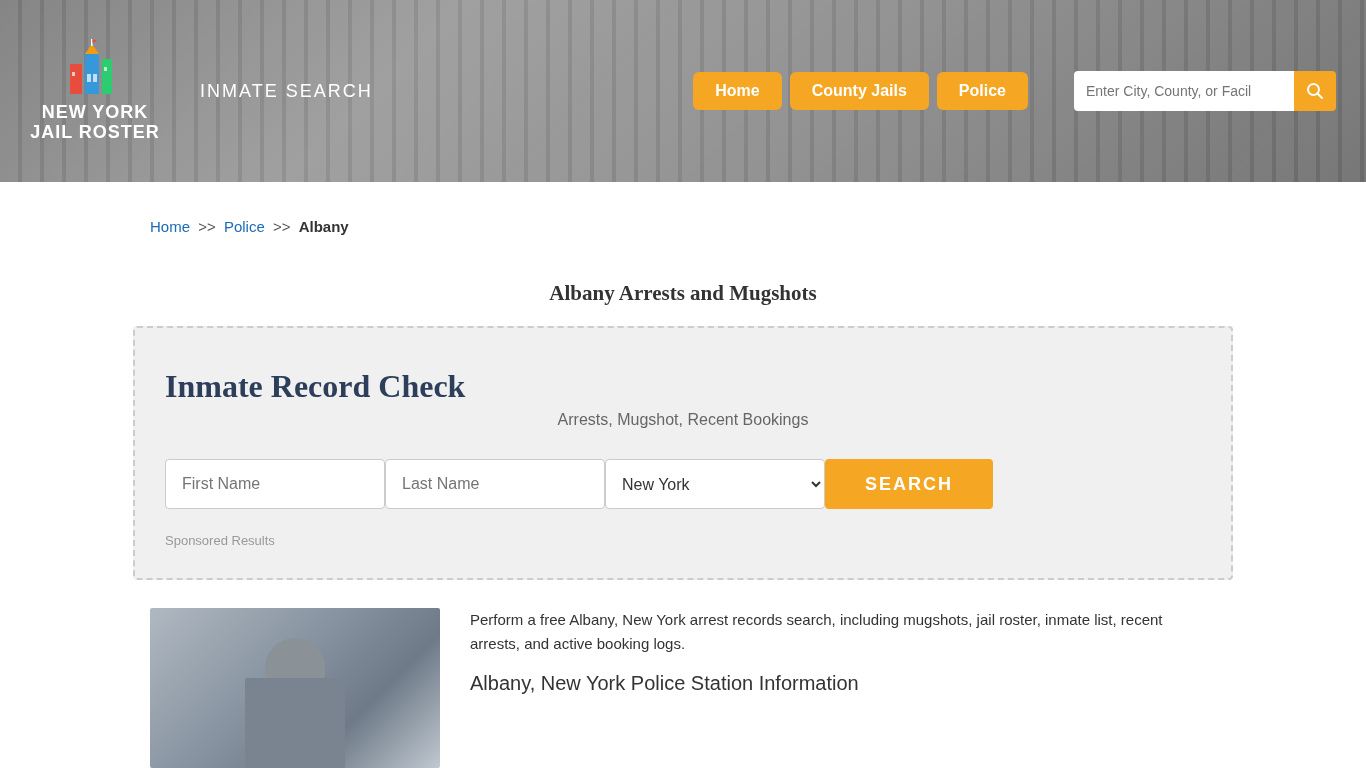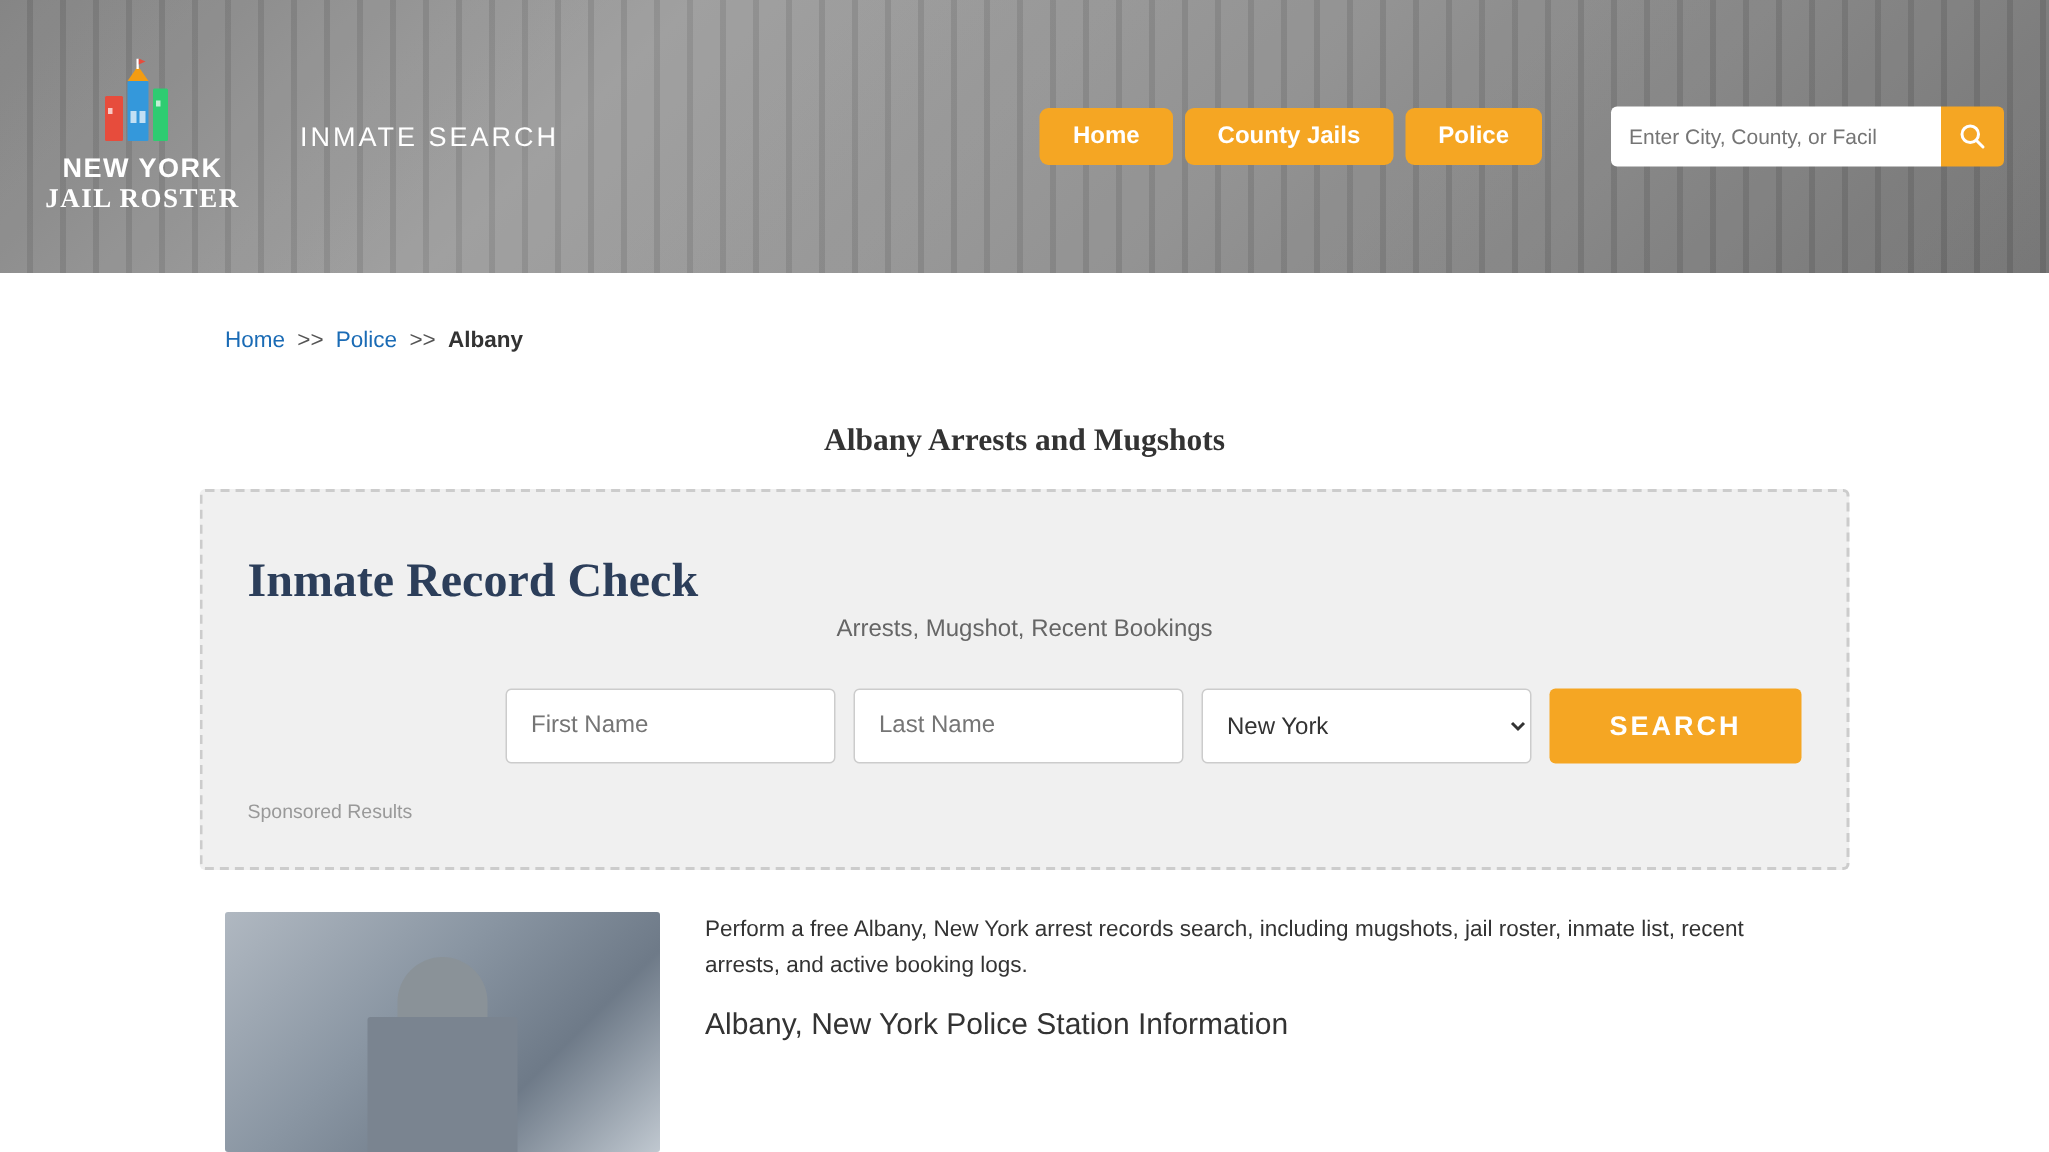--- a/index.html
+++ b/index.html
@@ -58,21 +58,21 @@
       font-weight: bold;
       font-family: Arial, sans-serif;
       letter-spacing: 1px;
       line-height: 1.1;
       text-align: center;
     }
     .logo-text-jr {
       color: #fff;
       font-size: 18px;
       font-weight: bold;
-      font-family: Liberation Serif, serif;
+      font-family: Liberation Sans, sans-serif;
       letter-spacing: 1px;
       line-height: 1.1;
       text-align: center;
     }
     .inmate-search-label {
       color: #fff;
       font-size: 18px;
       font-family: Arial, sans-serif;
       letter-spacing: 2px;
       font-weight: 500;
@@ -167,23 +167,23 @@
     }
     .search-section-sub {
       text-align: center;
       font-size: 16px;
       color: #666;
       font-family: Arial, sans-serif;
       margin-bottom: 30px;
     }
     .search-form {
       display: flex;
-      gap: 12px;
-      align-items: center;
-      justify-content: flex-end;
+      gap: 0;
+      align-items: center;
+      justify-content: flex-start;
     }
     .search-form input {
       height: 50px;
       border: 1px solid #ccc;
       border-radius: 4px;
       padding: 0 16px;
       font-size: 16px;
       color: #999;
       width: 220px;
       background: #fff;

